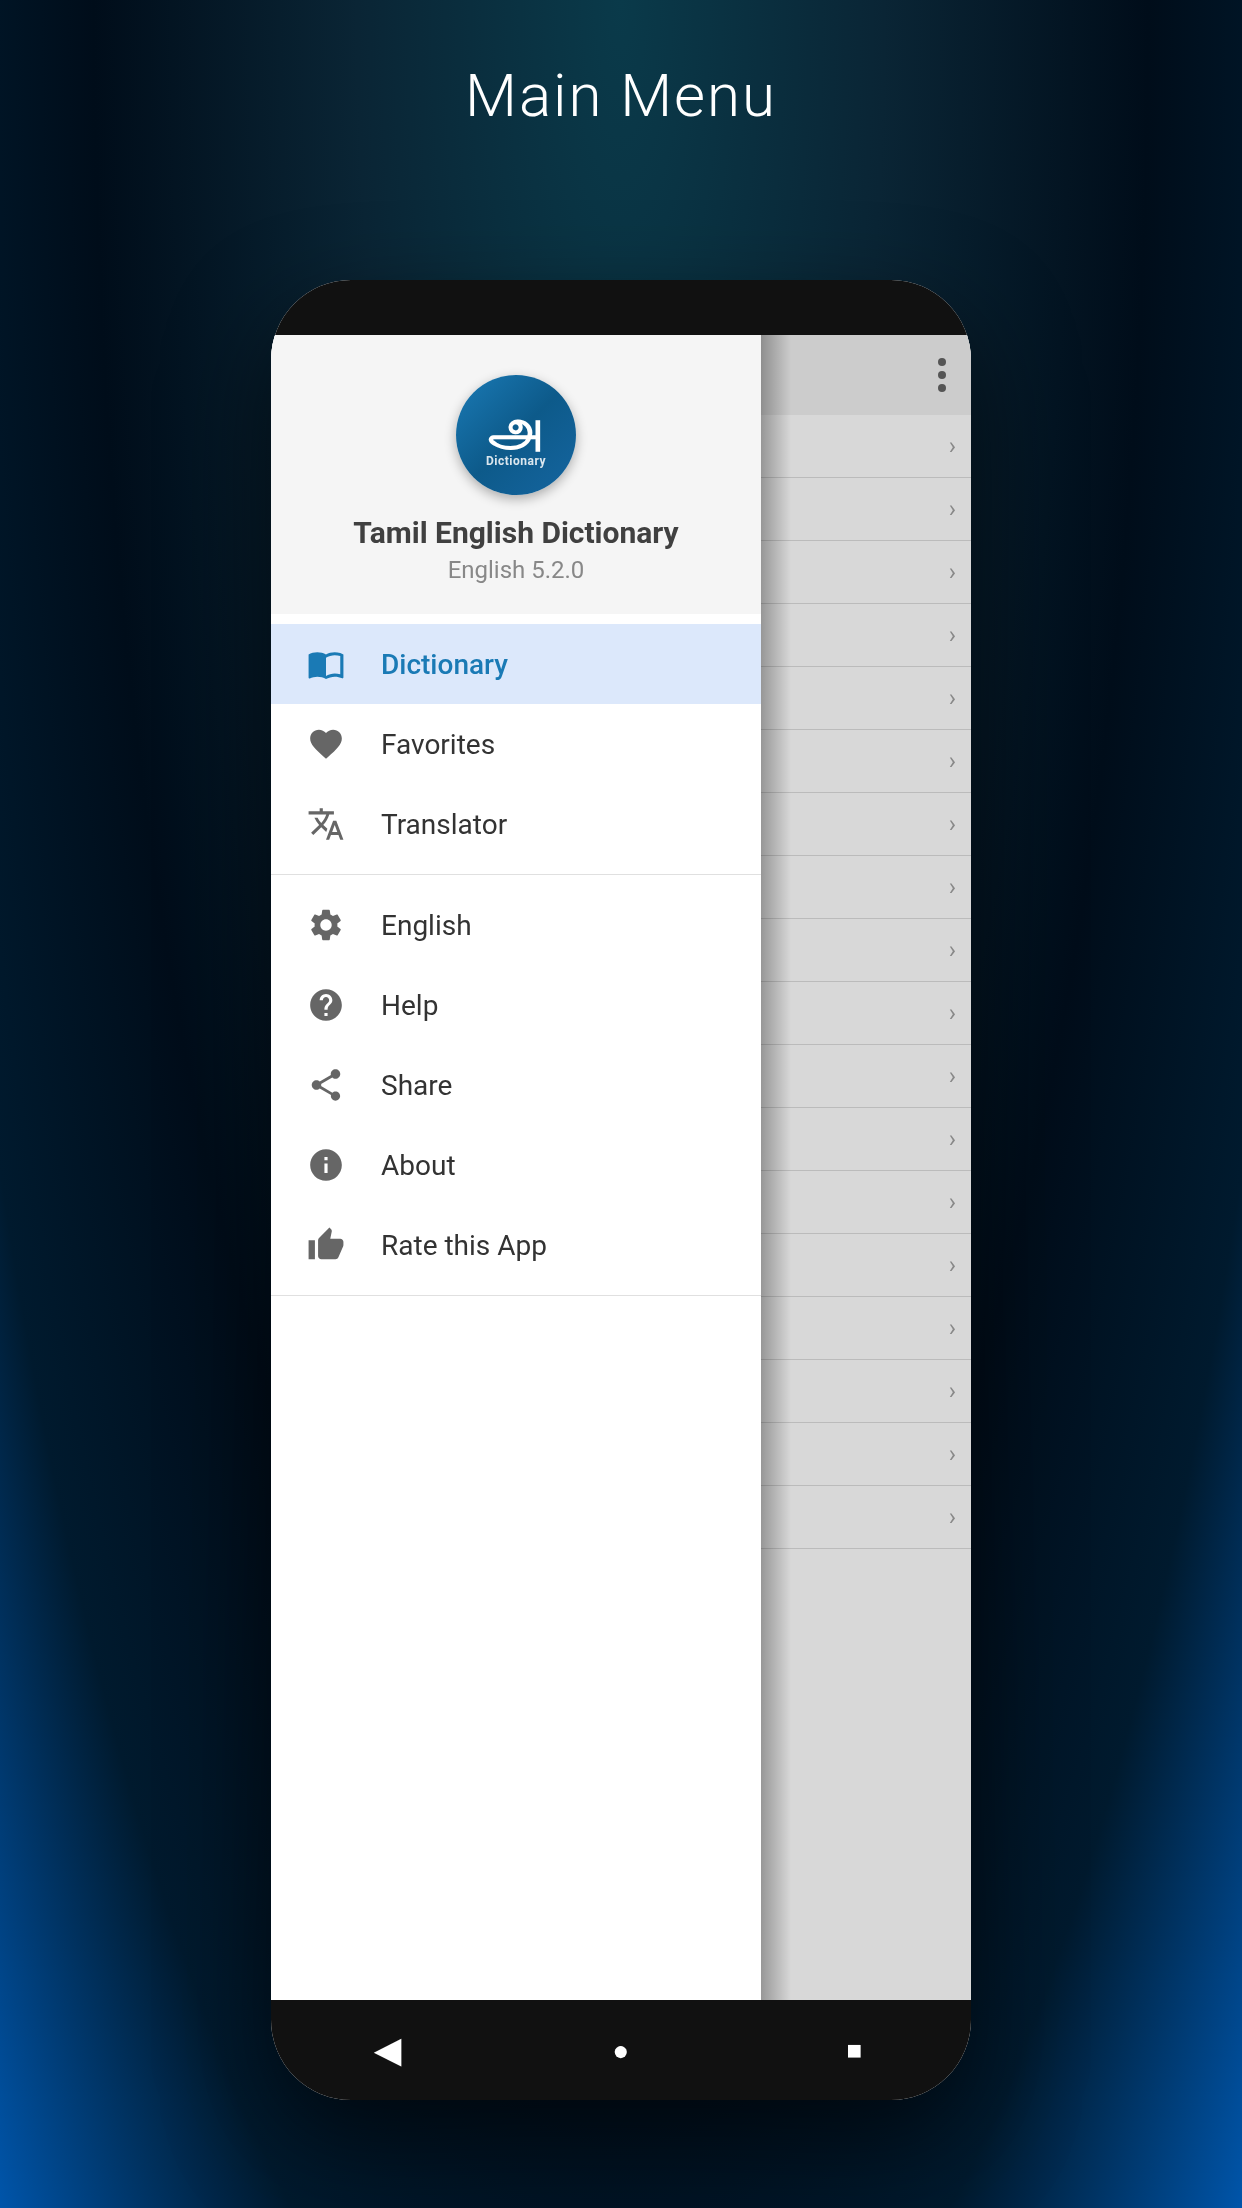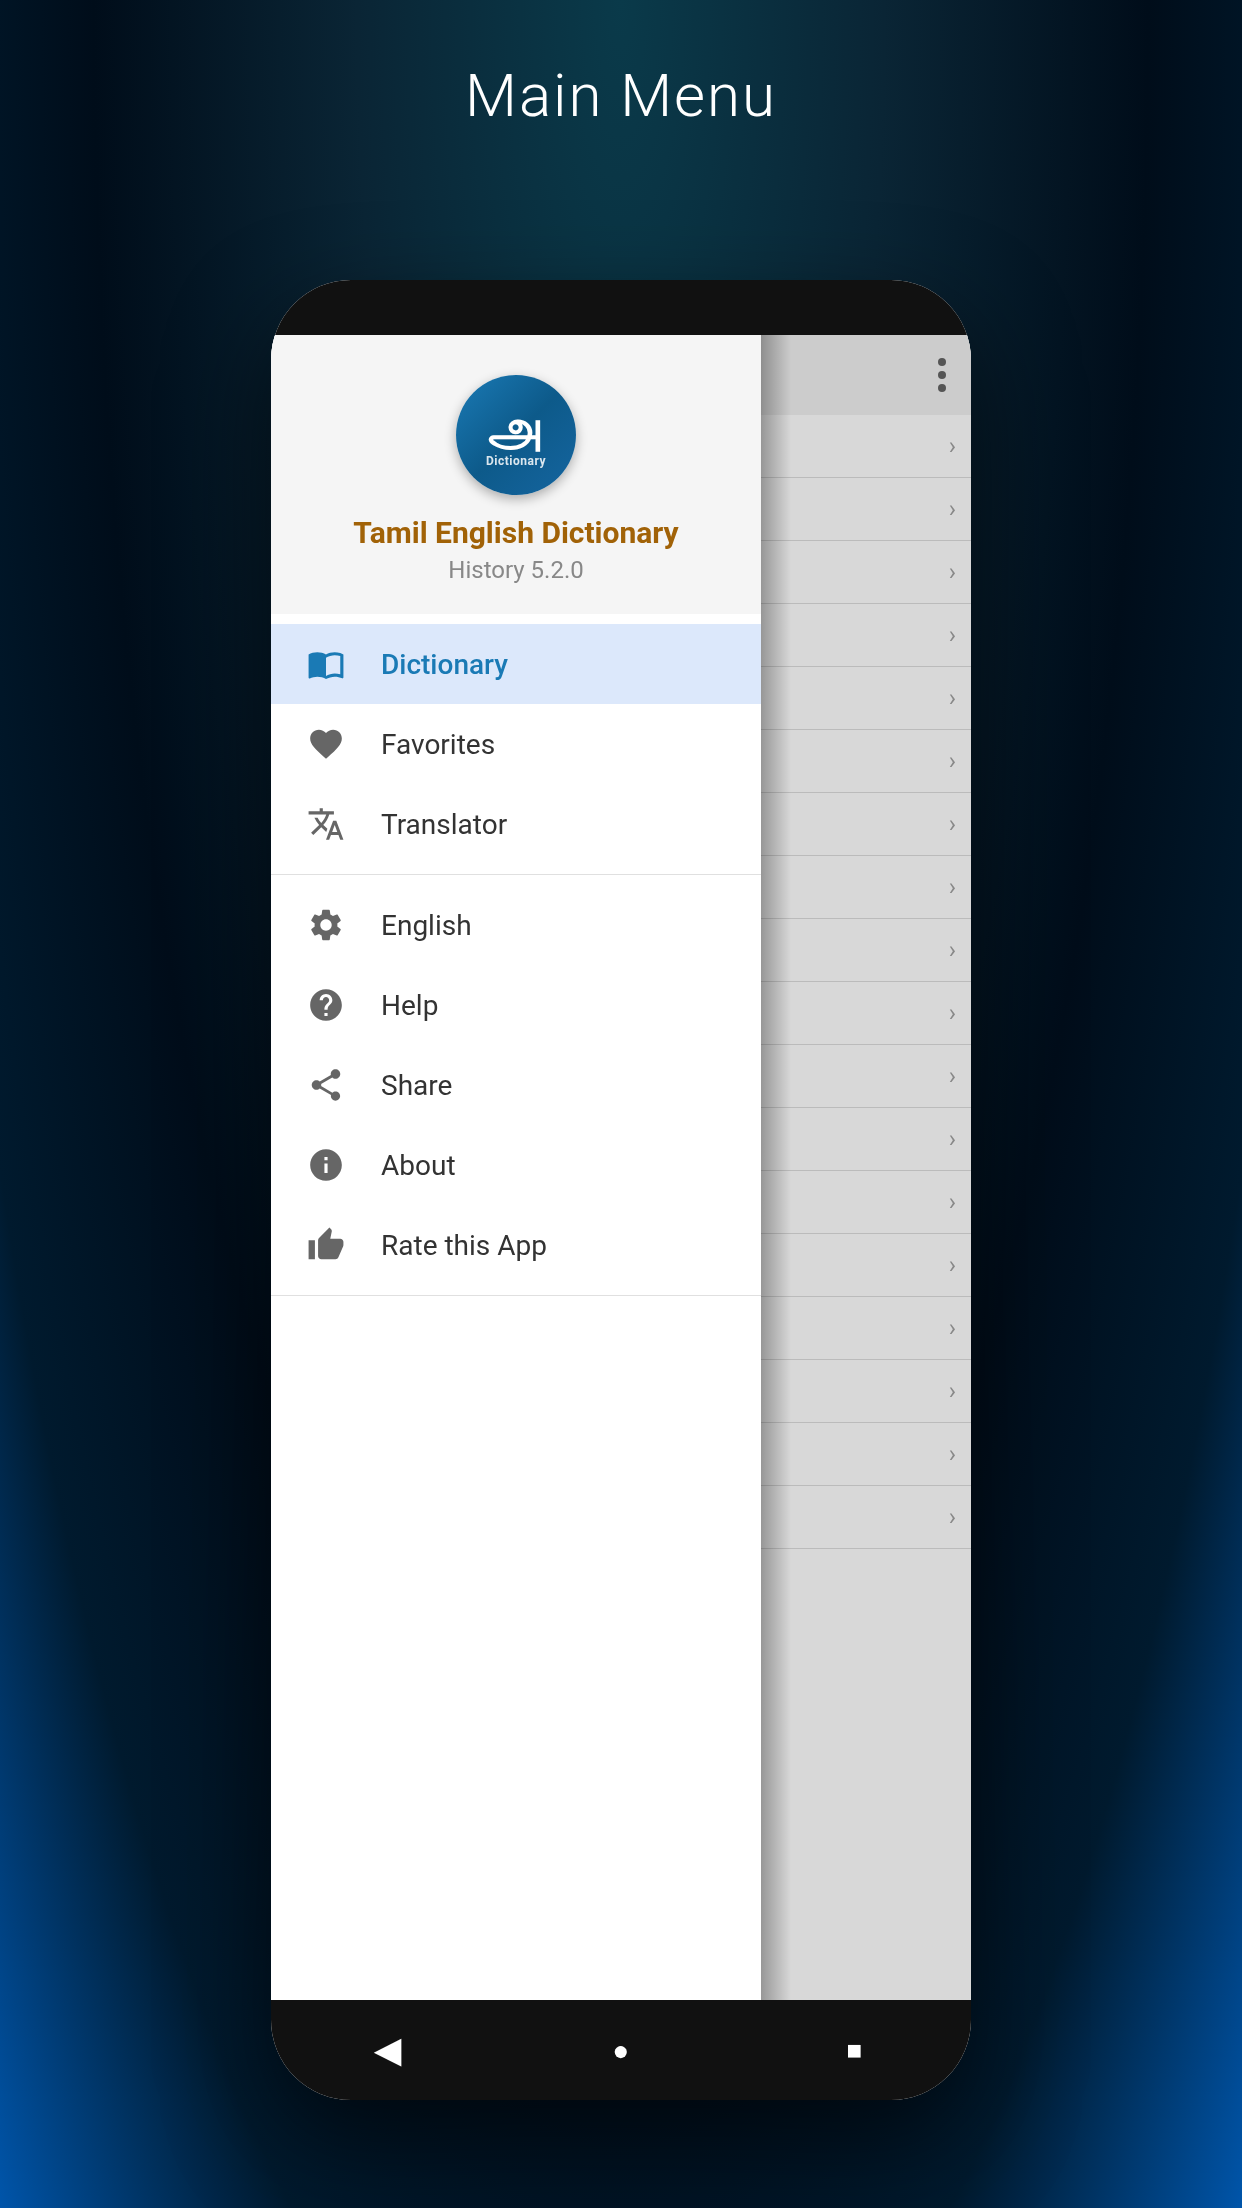--- a/index.html
+++ b/index.html
@@ -107,21 +107,21 @@
     .logo-sub {
       font-size: 12px;
       color: rgba(255,255,255,0.85);
       margin-top: 2px;
       letter-spacing: 0.5px;
     }
 
     .app-name {
       font-size: 30px;
       font-weight: 700;
-      color: #a16207;
+      color: #404040;
       text-align: center;
       margin-bottom: 6px;
     }
 
     .app-version {
       font-size: 24px;
       color: #888888;
       font-weight: 400;
     }
 
@@ -274,21 +274,21 @@
       <div class="drawer">
 
         <div class="drawer-header">
           <div class="app-logo">
             <div class="app-logo-inner">
               <span class="logo-tamil">அ</span>
               <span class="logo-sub">Dictionary</span>
             </div>
           </div>
           <div class="app-name">Tamil English Dictionary</div>
-          <div class="app-version">History 5.2.0</div>
+          <div class="app-version">English 5.2.0</div>
         </div>
 
         <div class="drawer-menu">
 
           <div class="menu-item active">
             <div class="menu-icon">
               <svg class="menu-svg" viewBox="0 0 24 24" fill="#1a7ab5">
                 <path d="M21 5c-1.11-.35-2.33-.5-3.5-.5-1.95 0-4.05.4-5.5 1.5-1.45-1.1-3.55-1.5-5.5-1.5S2.45 4.9 1 6v14.65c0 .25.25.5.5.5.1 0 .15-.05.25-.05C3.1 20.45 5.05 20 6.5 20c1.95 0 4.05.4 5.5 1.5 1.35-.85 3.8-1.5 5.5-1.5 1.65 0 3.35.3 4.75 1.05.1.05.15.05.25.05.25 0 .5-.25.5-.5V6c-.6-.45-1.25-.75-2-1zm0 13.5c-1.1-.35-2.3-.5-3.5-.5-1.7 0-4.15.65-5.5 1.5V8c1.35-.85 3.8-1.5 5.5-1.5 1.2 0 2.4.15 3.5.5v11.5z"></path>
               </svg>
             </div>

